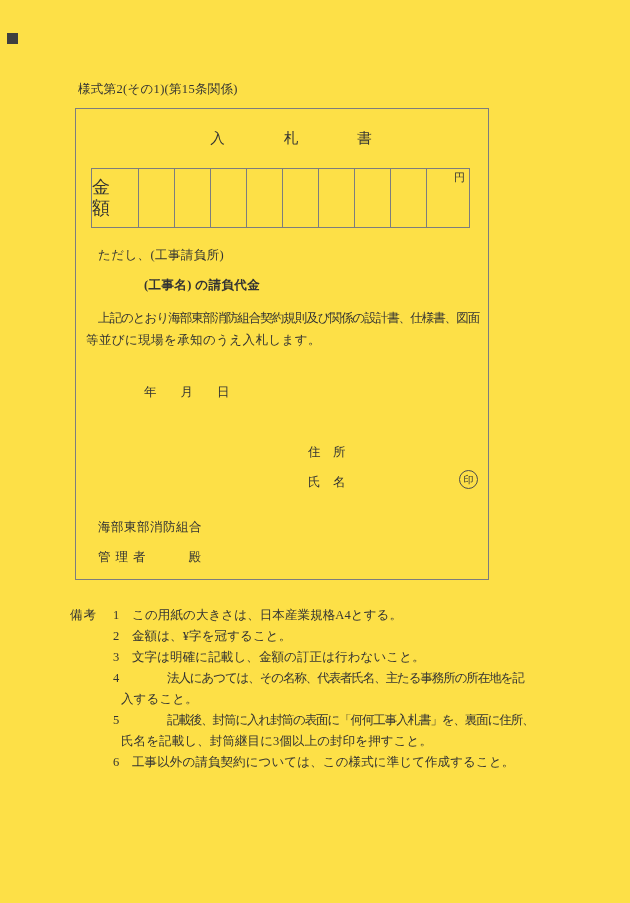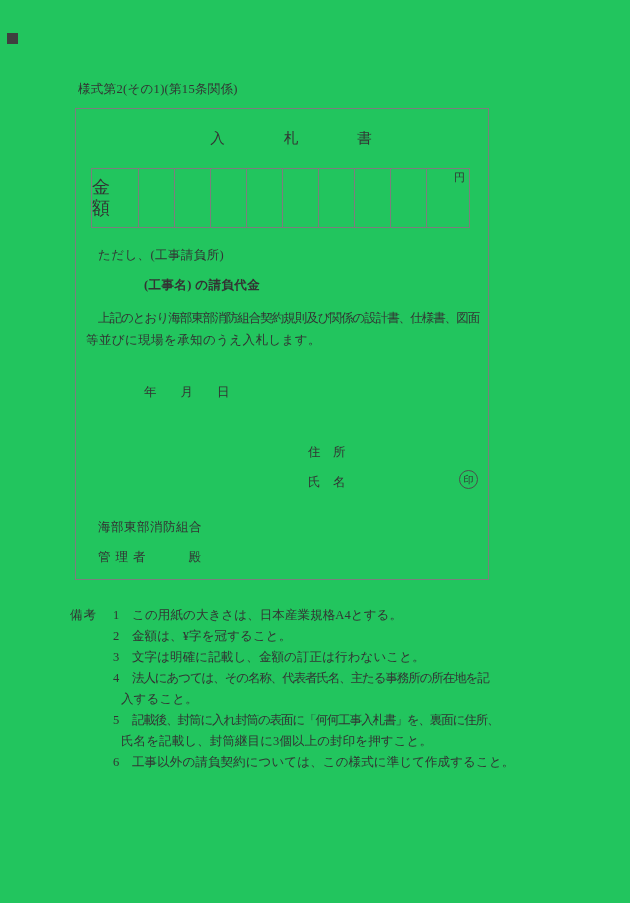--- a/index.html
+++ b/index.html
@@ -1,20 +1,20 @@
 <!DOCTYPE html>
 <html><head>
 <meta charset="utf-8">
 <style>
   html,body{margin:0;padding:0;background:#e8e8e8;}
   .page{
     position:relative;
     width:630px;height:903px;
     margin:0 auto;
-    background:#22c55e;
+    background:#fde047;
     color:#333;
     font-family:"Liberation Serif","DejaVu Serif",serif;
     font-size:12.5px;
     line-height:1.15;
     overflow:hidden;
   }
   .abs{position:absolute;white-space:nowrap;}
   .corner-mark{position:absolute;left:7px;top:33px;width:11px;height:11px;background:#3f3f3f;}
   .form-number{left:78px;top:82px;letter-spacing:.3px;}
   .bid-box{
@@ -72,21 +72,21 @@
     position:absolute;left:70px;top:605px;width:470px;
     display:flex;align-items:flex-start;
   }
   .remarks-label{width:43px;flex:none;line-height:21px;letter-spacing:1px;}
   .remarks-items{flex:1;}
   .remark-item{display:flex;align-items:flex-start;}
   .remark-num{width:19px;flex:none;line-height:21px;}
   .remark-lines{flex:1;}
   .remark-line{line-height:21px;white-space:nowrap;letter-spacing:.1px;}
   .remark-line.cont{margin-left:-11px;}
-  .remark-line.fit{letter-spacing:-1.1px;}
+  .remark-line.fit{letter-spacing:-1.1px;margin-left:35px;}
 </style>
 </head>
 <body>
 
 <div class="page">
 
   <div class="corner-mark"></div>
 
   <div class="abs form-number">様式第2(その1)(第15条関係)</div>
 

